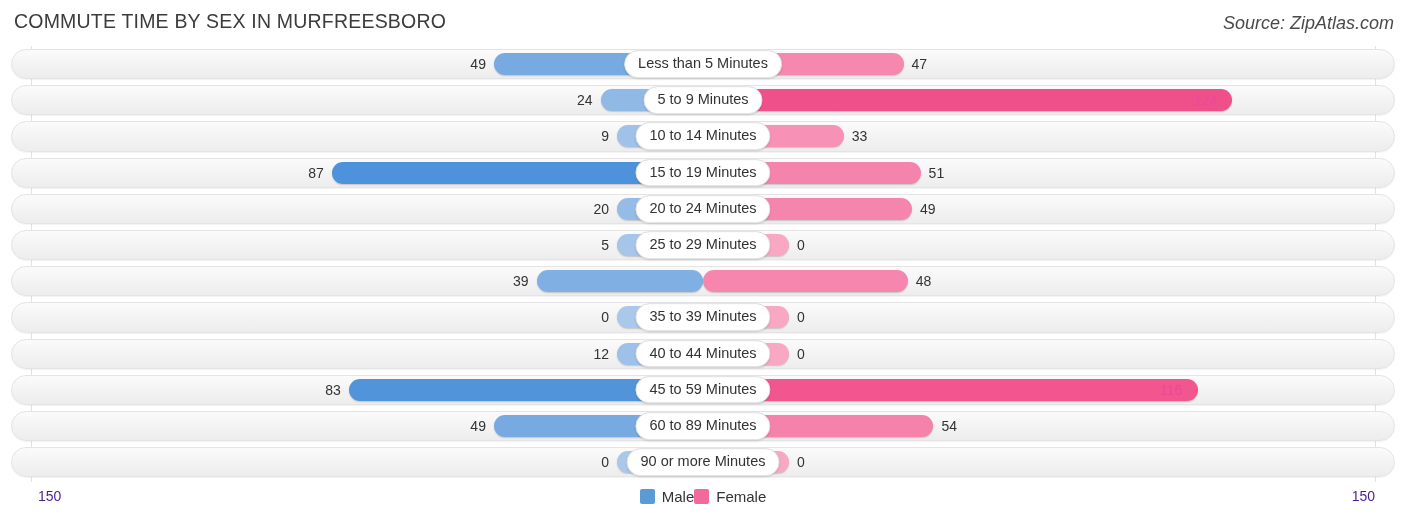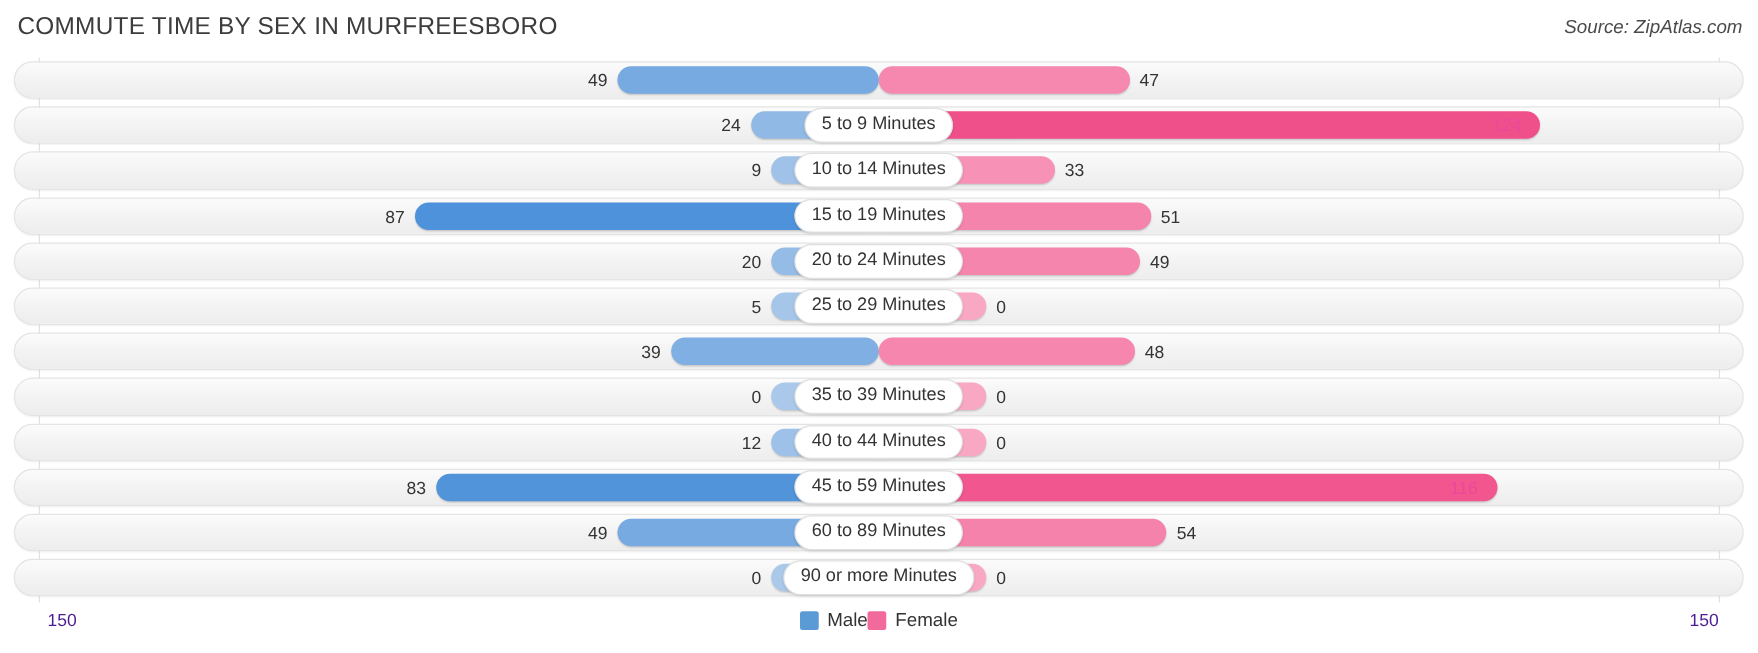--- a/index.html
+++ b/index.html
@@ -14,21 +14,21 @@
 
   
   .title{
     position:absolute;left:14px;top:10px;
     font-size:19.5px;letter-spacing:.2px;
     color:#3c3c3c;font-weight:400;
     white-space:nowrap;
   }
   .source{
     position:absolute;right:12px;top:13px;
-    font-size:15px;font-style:italic;color:#4a4a4a;
+    font-size:18px;font-style:italic;color:#4a4a4a;
     white-space:nowrap;
   }
 
   
   .plot{
     position:absolute;left:0;top:46px;width:1268px;height:436px;
   }
   .axisline{
     position:absolute;top:0;width:1px;height:436px;background:#e2e2e2;
   }
@@ -117,20 +117,21 @@
     <div class="axisline right"></div>
     <div class="rows" id="rows">
         <div class="row">
           <div class="track"></div>
           <div class="barwrap">
             <div class="bar male" style="width: 209.067px; background: rgb(118, 170, 225);"></div>
             <div class="val" style="right: 920.067px;">49</div>
             <div class="bar female" style="width: 200.533px; background: rgb(246, 135, 174);"></div>
             <div class="val" style="left: 911.533px;">47</div>
           </div>
+          <div class="pill">Less than 5 Minutes</div>
         </div>
         <div class="row">
           <div class="track"></div>
           <div class="barwrap">
             <div class="bar male" style="width: 102.4px; background: rgb(144, 185, 229);"></div>
             <div class="val" style="right: 813.4px;">24</div>
             <div class="bar female" style="width: 529.067px; background: rgb(240, 80, 138);"></div>
             <div class="val inside" style="left: 1194.07px;">124</div>
           </div>
           <div class="pill">5 to 9 Minutes</div>

